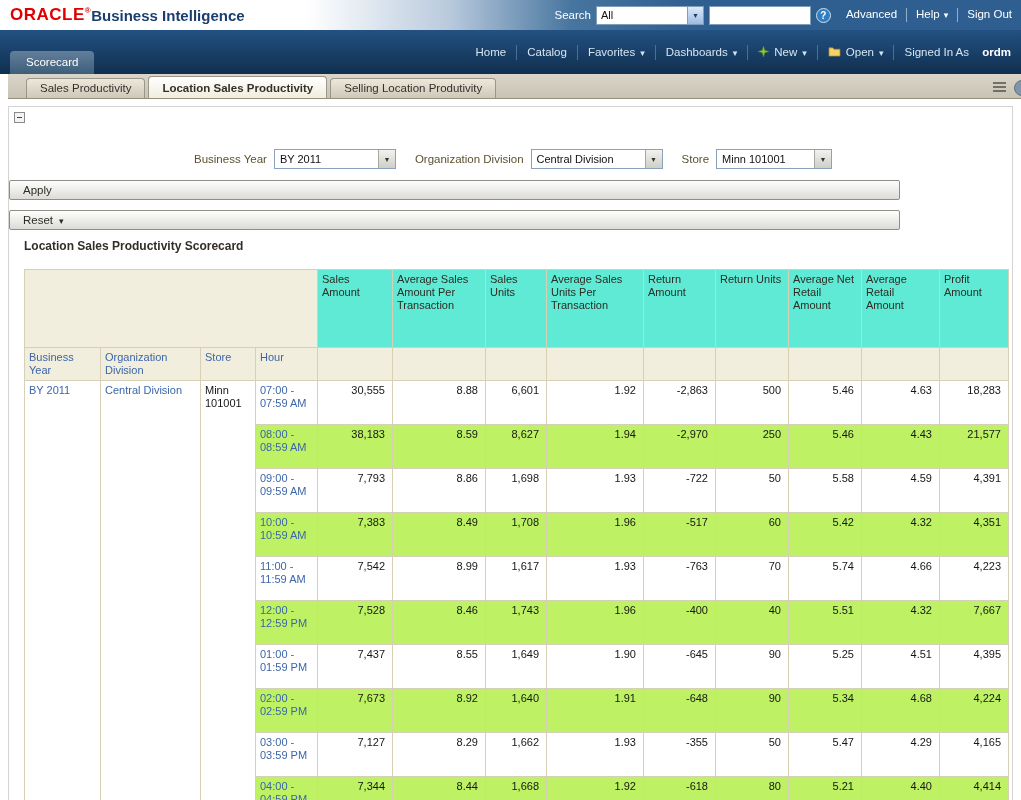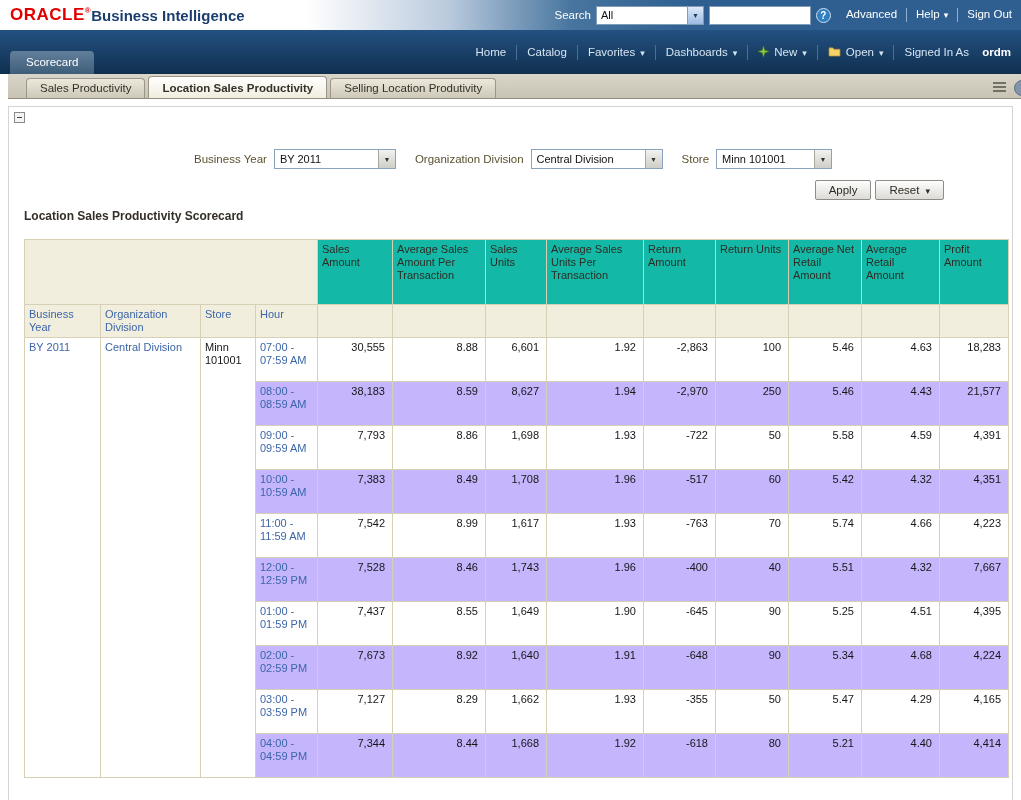--- a/index.html
+++ b/index.html
@@ -56,40 +56,40 @@
   
   .prompt-row { margin:42px 0 0 185px; display:flex; align-items:center; gap:7px; }
   .plabel { color:#5c5130; font-size:11.5px; white-space:nowrap; margin-left:12px; }
   .plabel:first-child { margin-left:0; }
   .pselect { display:inline-flex; border:1px solid #8aa2bd; background:#fff; height:20px; align-items:stretch; }
   .ps-box { font-size:11px; color:#111; padding:3px 5px 0; white-space:nowrap; overflow:hidden; }
   .w1 { width:103px; } .w2 { width:113px; } .w3 { width:97px; }
   .ps-btn { width:17px; background:linear-gradient(#f2f2f0,#cfcec7); border-left:1px solid #a9a89f;
     display:flex; align-items:center; justify-content:center; }
   .ps-btn::after { content:"▼"; font-size:7px; color:#333; }
-  .button-row { margin:11px 68px 0 0; display:flex; justify-content:flex-end; gap:4px; }
+  .button-row { margin:11px 112px 0 0; display:flex; justify-content:flex-end; gap:10px;flex-direction:column; }
   .btn { padding:3px 13px; font-size:11.5px; color:#2e2c26; border:1px solid #8e8e88; border-radius:2px;
     background:linear-gradient(#fefefe,#dcdbd5); display:flex; align-items:center; gap:6px; }
 
   
   .rpt-title { margin:9px 0 0 15px; font-size:12px; font-weight:bold; color:#332f28; }
   .time-run { margin:3px 0 0 15px; font-size:11.5px; color:#3c66a8; }
 
   
   table.pivot { border-collapse:collapse; table-layout:fixed; margin:16px 0 0 15px; }
   .pivot td { border:1px solid #d6d0b6; font-size:11px; line-height:13px; vertical-align:top; overflow:hidden; }
   .corner { background:#f1eedd; }
-  .mh { background:#14b8a6; color:#2e2c24; padding:3px 6px 3px 4px; height:65px; }
+  .mh { background:#5eead4; color:#2e2c24; padding:3px 6px 3px 4px; height:78px; }
   .dh { background:#f1eedd; color:#3c66a8; padding:3px 8px 3px 4px; height:28px; }
   .mh-empty { background:#f1eedd; }
   .hourcell { color:#3c66a8; padding:3px 4px; height:44px; cursor:pointer; }
   .num { text-align:right; padding:3px 7px 3px 3px; color:#161616; }
   .dimcell { background:#fff; padding:3px 4px; color:#161616; }
   .dim-link { color:#3c66a8; cursor:pointer; }
-  tr.stripe .hourcell, tr.stripe .num { background:#c4b5fd;margin-left:20px; }
+  tr.stripe .hourcell, tr.stripe .num { background:#bef264;margin-left:20px; }
 </style>
 </head>
 <body>
 
 <div class="banner">
   <span class="brand"><span>ORACLE</span><span class="reg">®</span></span>
   <span class="product">Business Intelligence</span>
   <div class="search-area">
     <span class="search-label">Search</span>
     <span class="scope">
@@ -244,21 +244,21 @@
         <tr>
           <td class="dimcell dim-link" rowspan="10">BY 2011</td>
           <td class="dimcell dim-link" rowspan="10">Central Division</td>
           <td class="dimcell" rowspan="10">Minn 101001</td>
           <td class="hourcell">07:00 - 07:59 AM</td>
           <td class="num">30,555</td>
           <td class="num">8.88</td>
           <td class="num">6,601</td>
           <td class="num">1.92</td>
           <td class="num">-2,863</td>
-          <td class="num">100</td>
+          <td class="num">500</td>
           <td class="num">5.46</td>
           <td class="num">4.63</td>
           <td class="num">18,283</td>
         </tr>
         <tr class="stripe">
           <td class="hourcell">08:00 - 08:59 AM</td>
           <td class="num">38,183</td>
           <td class="num">8.59</td>
           <td class="num">8,627</td>
           <td class="num">1.94</td>

